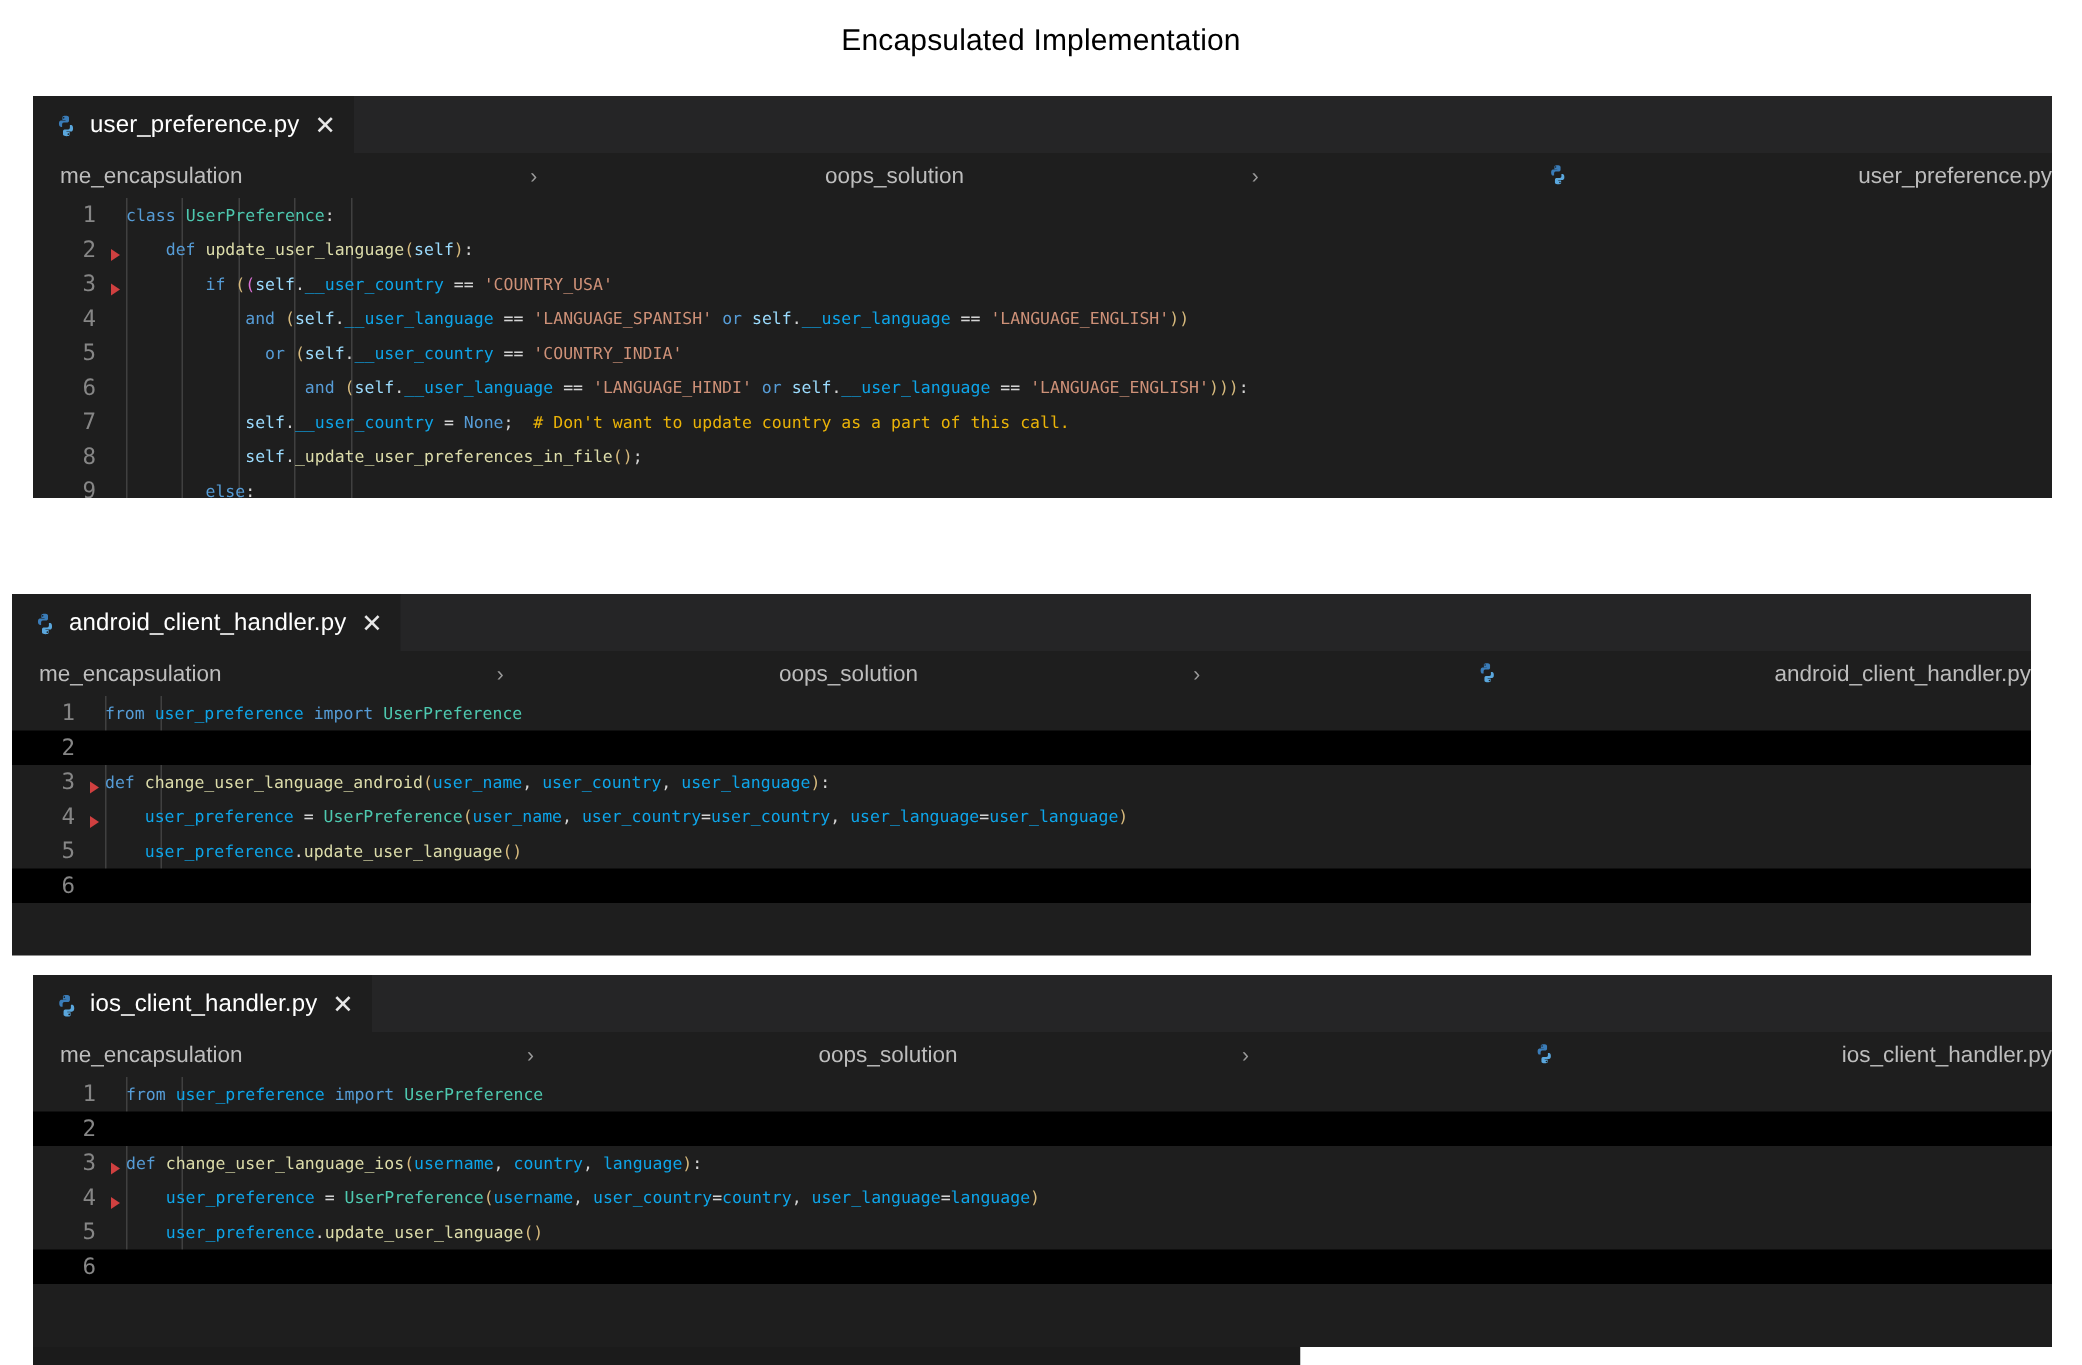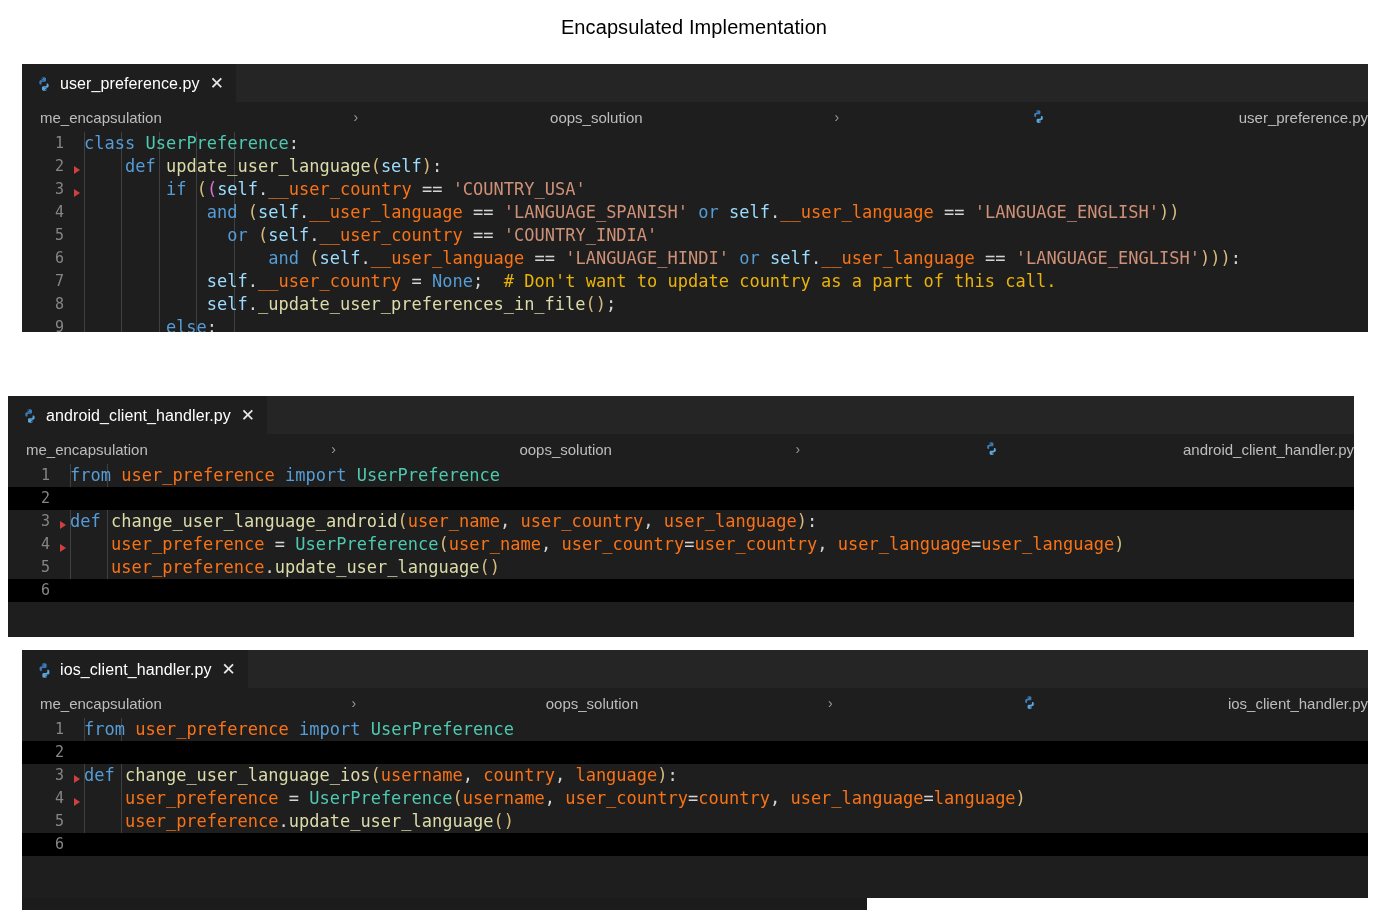--- a/index.html
+++ b/index.html
@@ -129,21 +129,21 @@
     right: -6px;
     top: 11px;
     width: 0; height: 0;
     border-left: 6px solid #d04040;
     border-top: 4px solid transparent;
     border-bottom: 4px solid transparent;
   }
   .code-text {
     flex: 1;
     color: #d4d4d4;
-    font-size: 17px;
+    font-size: 11px;
     line-height: 23px;
     white-space: pre;
     padding-left: 10px;
     position: relative;
   }
   
   .indent-guides {
     position: absolute;
     left: 52px;
     top: 0;
@@ -158,21 +158,21 @@
     background: #404040;
   }
 
   
   .t-kw      { color: #569cd6; }   
   .t-cls     { color: #4ec9b0; }
   .t-fn      { color: #dcdcaa; }
   .t-str     { color: #ce9178; }
   .t-cmt     { color: #eab308; }
   .t-var     { color: #9cdcfe; }
-  .t-plain   { color: #f97316; }
+  .t-plain   { color: #0ea5e9; }
   .t-paren-y { color: #d7ba7d; }
   .t-paren-m { color: #da70d6; }
   .t-op      { color: #d4d4d4; }
 
   
   #bottom-strip {
     position: absolute;
     left: 22px;
     top: 898px;
     width: 845px;

